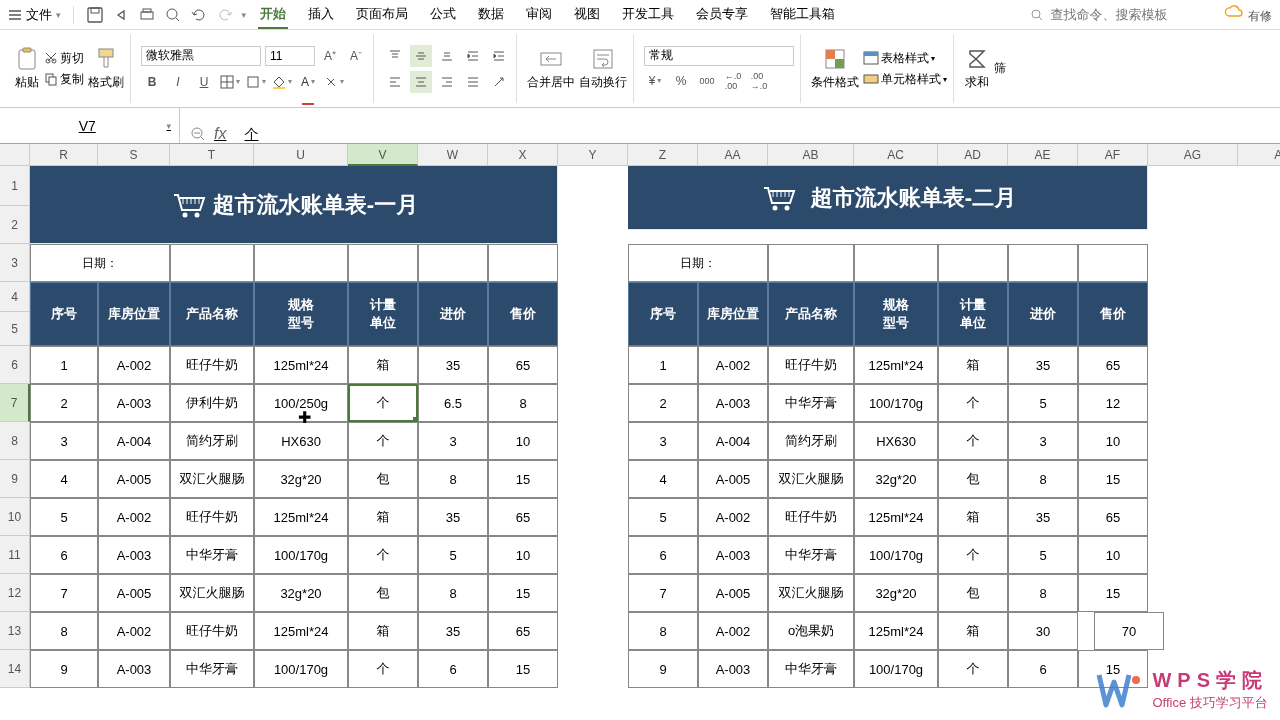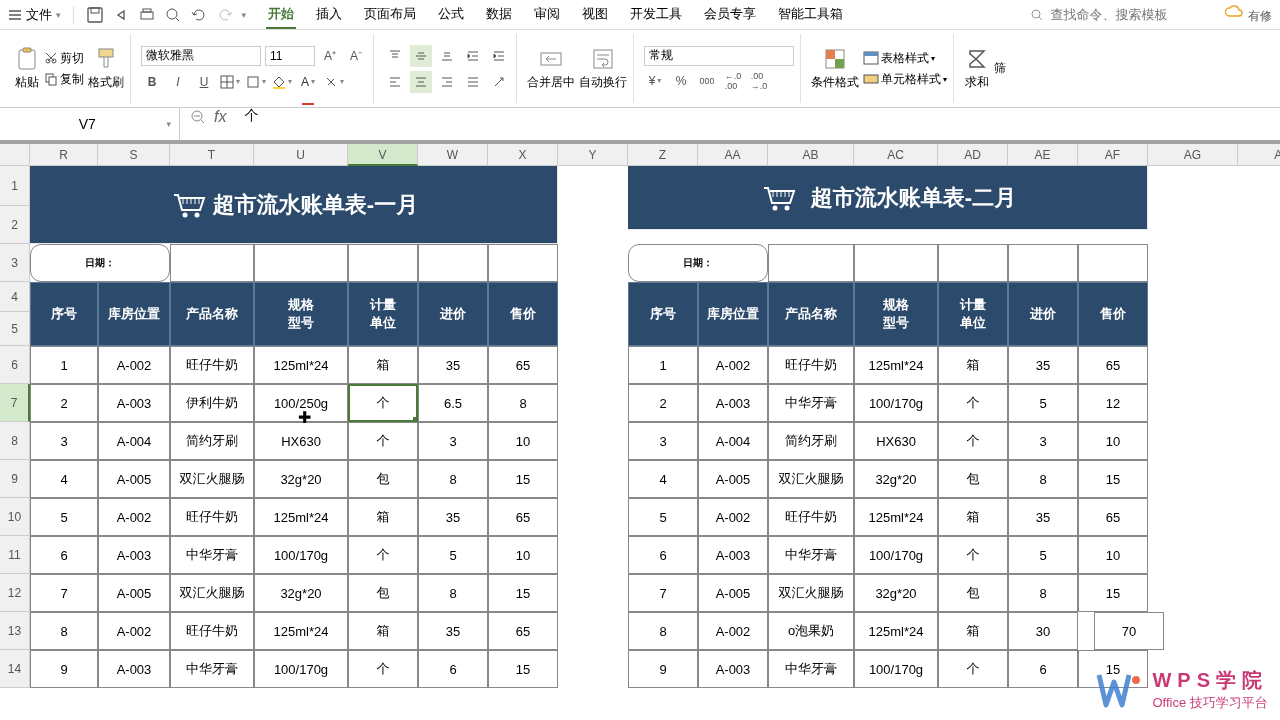--- a/index.html
+++ b/index.html
@@ -3,21 +3,21 @@
 <meta charset="utf-8">
 <style>
 * { box-sizing: border-box; margin: 0; padding: 0; font-family: "Microsoft YaHei", sans-serif; }
 body { background: #fff; overflow: hidden; width: 1280px; height: 720px; }
 
 
 .menubar { height: 30px; display: flex; align-items: center; padding: 0 8px; border-bottom: 1px solid #ddd; gap: 12px; font-size: 13px; }
 .file-menu { display: flex; align-items: center; gap: 4px; cursor: pointer; }
 .qat { display: flex; gap: 8px; align-items: center; }
 .qat-icon { width: 18px; height: 18px; color: #555; cursor: pointer; }
-.tabs { display: flex; gap: 18px; margin-left: 8px; }
+.tabs { display: flex; gap: 18px; }
 .tab { cursor: pointer; padding: 4px 2px; }
 .tab.active { color: #4a7a3a; font-weight: bold; border-bottom: 2px solid #4a7a3a; }
 .search-area { margin-left: auto; display: flex; align-items: center; gap: 6px; color: #999; }
 .search-input { border: none; outline: none; font-size: 13px; width: 150px; }
 .cloud { margin-left: 12px; color: #f0a020; }
 
 
 .ribbon { height: 78px; border-bottom: 1px solid #ccc; display: flex; align-items: center; padding: 4px 8px; gap: 4px; font-size: 12px; position: relative; }
 .rgroup { display: flex; flex-direction: column; align-items: center; gap: 2px; padding: 0 6px; border-right: 1px solid #e0e0e0; height: 100%; justify-content: center; }
 .rgroup.noborder { border-right: none; }
@@ -26,21 +26,21 @@
 .hstack { display: flex; gap: 4px; align-items: center; }
 .vstack { display: flex; flex-direction: column; gap: 4px; }
 .small-btn { display: flex; align-items: center; gap: 2px; cursor: pointer; font-size: 12px; }
 .ribbon select, .ribbon input { font-size: 12px; border: 1px solid #ccc; padding: 2px 4px; }
 .font-name { width: 120px; }
 .font-size { width: 50px; }
 .icon-btn { width: 22px; height: 22px; display: flex; align-items: center; justify-content: center; cursor: pointer; color: #555; }
 .icon-btn.dd::after { content: "▾"; font-size: 8px; margin-left: 2px; color: #888; }
 
 
-.formula-bar { height: 36px; display: flex; align-items: flex-start; border-bottom: 4px solid #a3a3a3; }
+.formula-bar { height: 36px; display: flex; align-items: flex-end; border-bottom: 1px solid #a3a3a3; text-decoration: underline; }
 .namebox { width: 180px; border-right: 1px solid #ccc; padding: 0 8px; display: flex; align-items: center; justify-content: space-between; height: 100%; }
 .namebox input { border: none; outline: none; text-align: center; width: 100%; font-size: 14px; }
 .fx-area { display: flex; align-items: center; gap: 8px; padding: 0 10px; }
 .fx-icon { font-style: italic; color: #666; }
 .formula-input { border: none; outline: none; font-size: 14px; padding-left: 8px; flex: 1; }
 
 
 .grid-wrap { position: relative; height: calc(720px - 30px - 78px - 36px); overflow: hidden; }
 .corner { position: absolute; left: 0; top: 0; width: 30px; height: 22px; background: #f0f0f0; border-right: 1px solid #ccc; border-bottom: 1px solid #ccc; }
 .col-headers { position: absolute; left: 30px; top: 0; height: 22px; display: flex; }
@@ -48,21 +48,21 @@
 .col-h.active { background: #d4e8cc; border-bottom: 2px solid #4a7a3a; }
 .row-headers { position: absolute; left: 0; top: 22px; width: 30px; }
 .row-h { background: #f0f0f0; border-bottom: 1px solid #ccc; border-right: 1px solid #ccc; text-align: center; font-size: 12px; color: #555; display: flex; align-items: center; justify-content: center; }
 .row-h.active { background: #d4e8cc; border-right: 2px solid #4a7a3a; }
 .cells { position: absolute; left: 30px; top: 22px; }
 .cell { position: absolute; border-right: 1px solid #e8e8e8; border-bottom: 1px solid #e8e8e8; font-size: 13px; display: flex; align-items: center; justify-content: center; overflow: hidden; white-space: nowrap; }
 .title-bar { background: #2c4a6b; color: #fff; font-size: 22px; font-weight: bold; }
 .cart-icon { width: 40px; height: 30px; }
 .thead { background: #2c4a6b; color: #fff; font-weight: bold; border: 1px solid #5a7a9b; }
 .tcell { border: 1px solid #888; background: #fff; }
-.date-label { font-size: 10px; font-weight: bold; border-radius: 11px; }
+.date-label { font-size: 12px; font-weight: normal; }
 .sel { border: 2px solid #4a7a3a !important; z-index: 5; }
 .sel::after { content: ""; position: absolute; right: -3px; bottom: -3px; width: 6px; height: 6px; background: #4a7a3a; }
 .cursor-cross { position: absolute; font-size: 16px; color: #000; z-index: 20; pointer-events: none; }
 
 
 .watermark { position: absolute; right: 12px; bottom: 8px; display: flex; align-items: center; gap: 8px; opacity: 0.85; z-index: 30; }
 .wlogo { width: 50px; height: 40px; }
 .wtext { display: flex; flex-direction: column; font-size: 13px; color: #be185d; }
 .wtext .big { font-size: 20px; font-weight: bold; letter-spacing: 6px; }
 </style>

